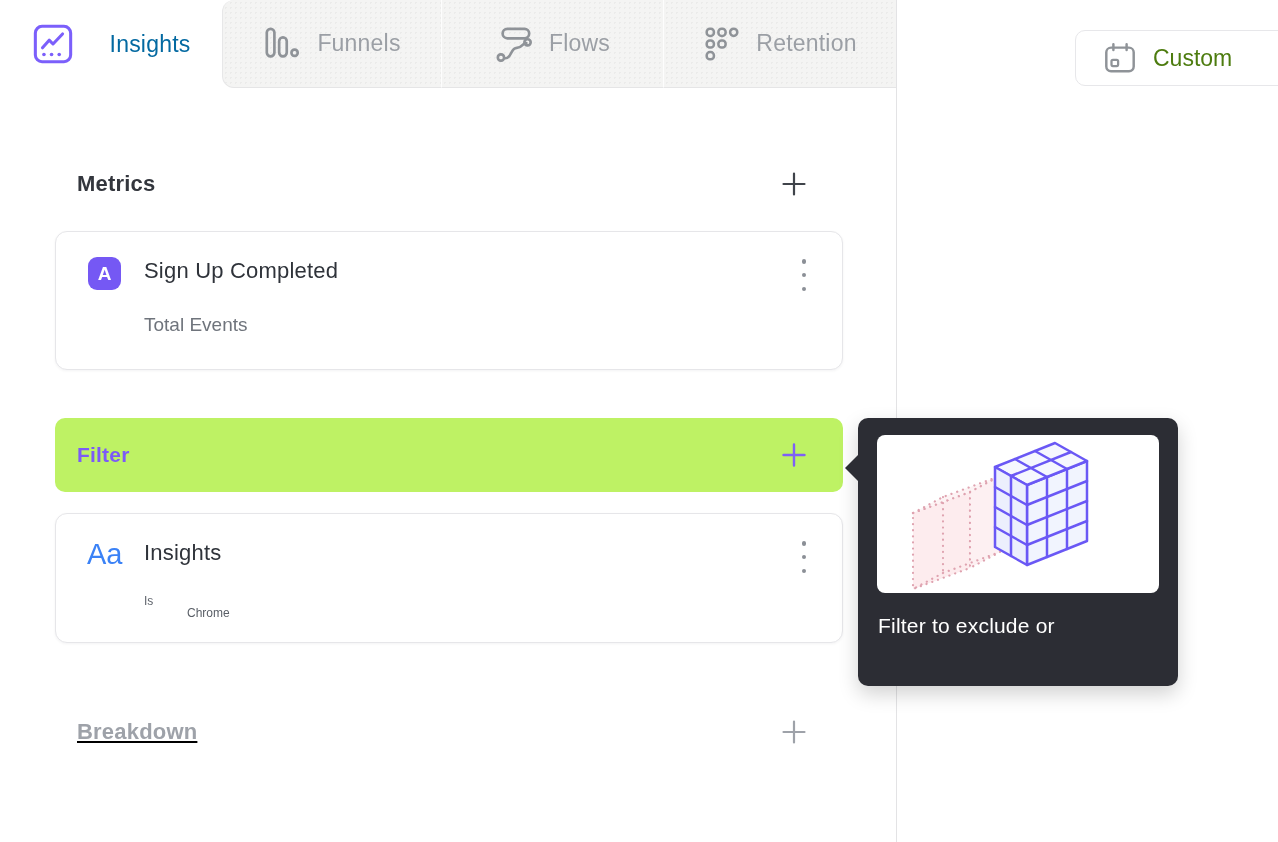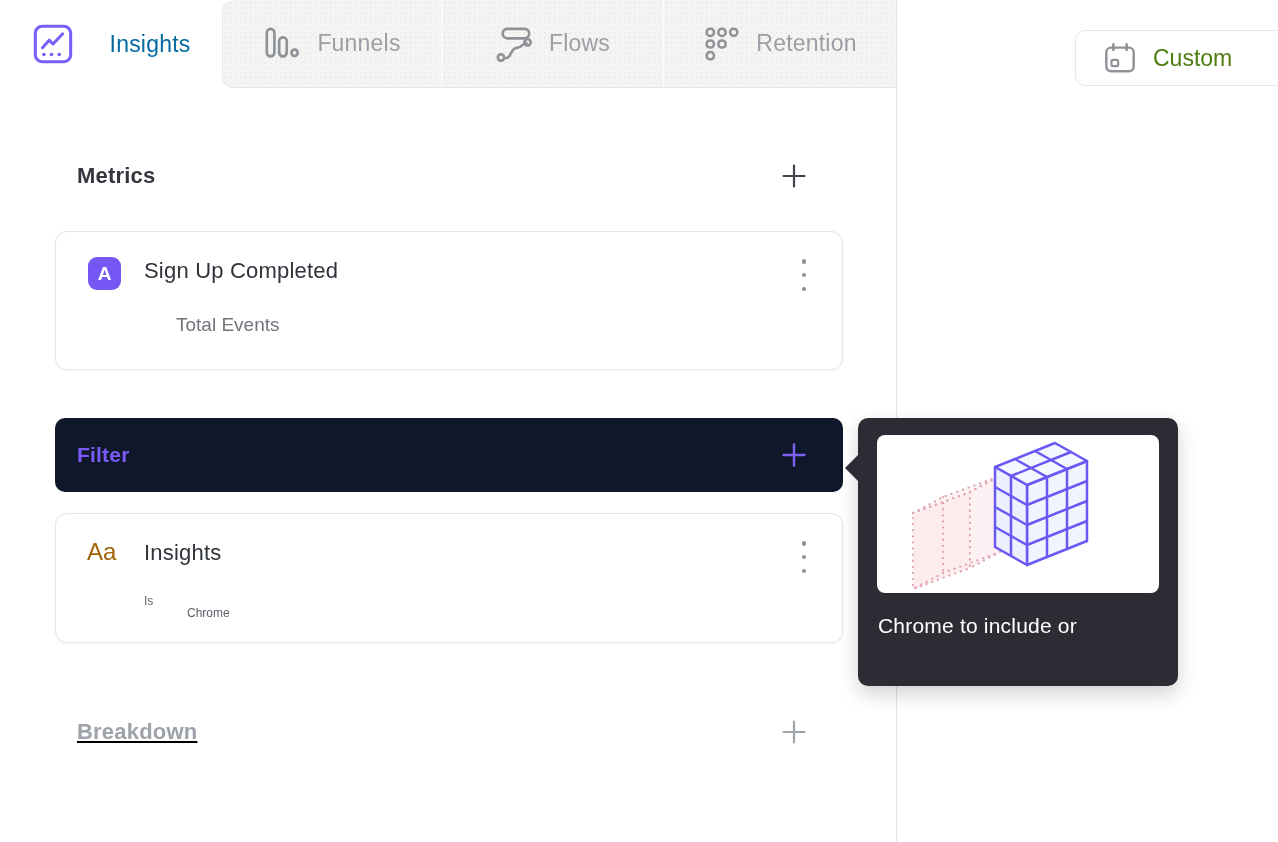--- a/index.html
+++ b/index.html
@@ -34,21 +34,21 @@
     display:flex; align-items:center; gap:16px; padding-left:27px; cursor:pointer;
   }
   .date-btn-label { font-size:23px; color:#4d7c0f; }
 
   
   .section-row {
     position:absolute; left:55px; width:788px; height:40px;
     display:flex; align-items:center; justify-content:space-between;
     padding:0 36px 0 22px;
   }
-  #metrics-row   { top:156px; }
+  #metrics-row   { top:164px; }
   #breakdown-row { top:712px;text-decoration:underline; }
   .section-title { font-size:22px; font-weight:700; color:#33363d; letter-spacing:.2px; }
   #breakdown-row .section-title { color:#9ea2a9; }
   .plus { display:block; cursor:pointer; }
   .plus.dark   { color:#3f434a; }
   .plus.purple { color:#7e60f6; }
   .plus.gray   { color:#9ea2a9; }
 
   
   .card {
@@ -57,33 +57,33 @@
     box-shadow:0 1px 3px rgba(25,28,40,.05); cursor:pointer;
   }
   #metric-card { top:231px; height:139px; }
   #filter-card { top:513px; height:130px; }
   .badge-a {
     position:absolute; left:32px; top:25px; width:33px; height:33px;
     background:#7558f4; border-radius:9px; color:#fff;
     font-size:19px; font-weight:700; display:flex; align-items:center; justify-content:center;
   }
   .card-title { position:absolute; left:88px; top:26px; font-size:22px; font-weight:500; color:#2f333a; letter-spacing:.2px; }
-  .card-sub   { position:absolute; left:88px; top:82px; font-size:19px; color:#6f747c;margin-left:32px; }
-  .aa-glyph   { position:absolute; left:31px; top:24px; font-size:24px; font-weight:500; color:#a16207; }
+  .card-sub   { position:absolute; left:88px; top:82px; font-size:19px; color:#6f747c; }
+  .aa-glyph   { position:absolute; left:31px; top:24px; font-size:29px; font-weight:500; color:#3b82f6; }
   .cond { position:absolute; top:80px; font-size:12px; }
   #cond-op  { left:88px;  color:#60656d; }
   #cond-val { left:131px; color:#595e66;margin-top:12px; }
   .kebab { position:absolute; right:32px; top:27px; width:12px; height:32px;
     display:flex; flex-direction:column; align-items:center; justify-content:space-between; cursor:pointer; }
   .kebab i { width:4.5px; height:4.5px; border-radius:50%; background:#8b8f96; }
 
   
   .filter-row {
     position:absolute; left:55px; top:418px; width:788px; height:74px;
-    background:#0f172a; border-radius:10px;
+    background:#bef264; border-radius:10px;
     display:flex; align-items:center; justify-content:space-between;
     padding:0 36px 0 22px; cursor:pointer;
   }
   .filter-title { font-size:21px; font-weight:700; color:#7c5af7; letter-spacing:.2px; }
 
   
   .tooltip {
     position:absolute; left:858px; top:418px; width:320px; height:268px;
     background:#2c2d34; border-radius:10px; z-index:5;
     box-shadow:0 8px 20px rgba(0,0,0,.18);
@@ -224,17 +224,17 @@
 
           <path d="M134,41 194,17"></path>
           <path d="M170,42 138,24 M190,34 158,16"></path>
 
           <path d="M134,41 134,121"></path>
           <path d="M150,70 118,52 M150,90 118,72 M150,110 118,92"></path>
         </g>
       </svg>
     </div>
     <div class="tooltip-caption">
-      <div>Chrome to include or</div>
+      <div>Filter to exclude or</div>
     </div>
   </div>
 
 </div>
 
 </body></html>

